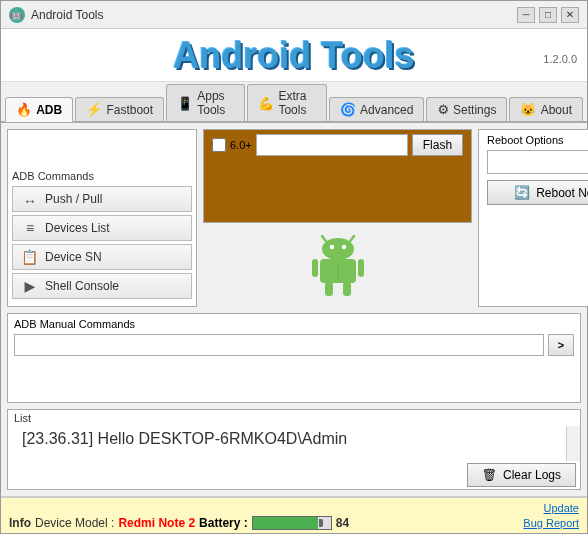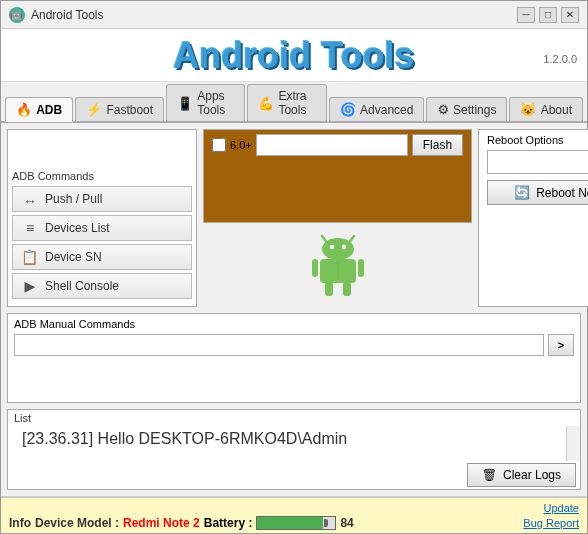--- a/index.html
+++ b/index.html
@@ -509,21 +509,21 @@
           <span>🗑</span>
           <span>Clear Logs</span>
         </button>
       </div>
     </div>
 
   </div>
 
   <div class="info-section">
     <span class="info-label">Info</span>
-    <span style="font-weight:bold; color:#333;">Device Model :</span>
+    <span style="font-weight:normal; color:#333;">Device Model :</span>
     <span class="device-model-value">Redmi Note 2</span>
     <span style="margin-left:0; font-weight:bold;">Battery :</span>
     <div style="display:flex; align-items:center; gap:2px;">
       <div class="battery-bar-container">
         <div class="battery-bar-fill" style="width:84%;"></div>
         <div class="battery-nub"></div>
       </div>
     </div>
     <span class="battery-percent">84</span>
     <div class="update-link" style="font-size:11px; color:#0066cc; text-decoration:underline; margin-left:auto; text-align:right; line-height:1.3;">Update<br>Bug Report</div>

